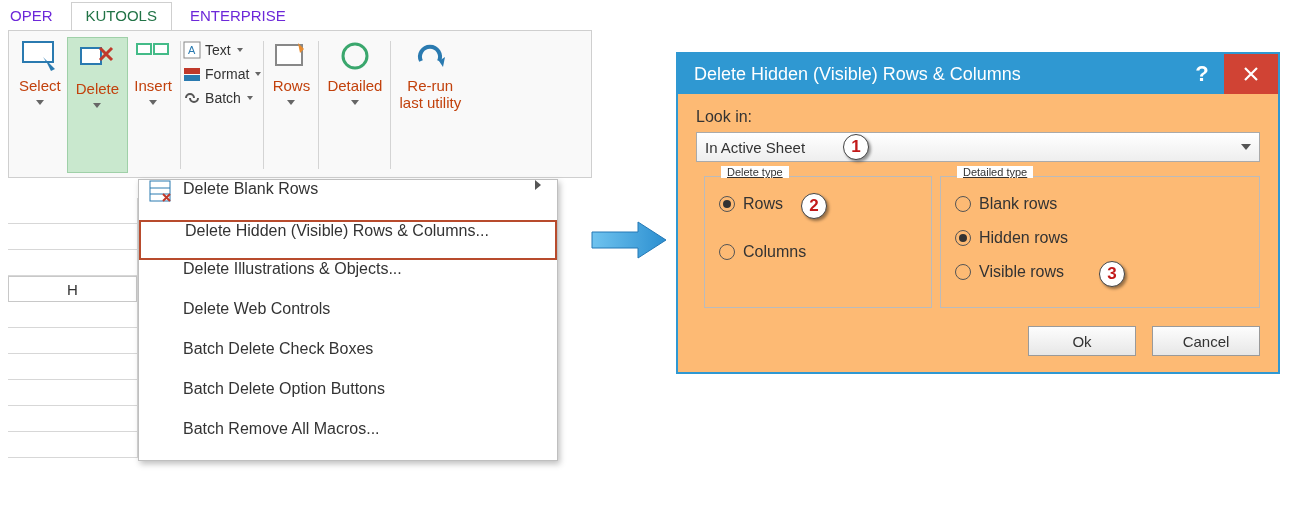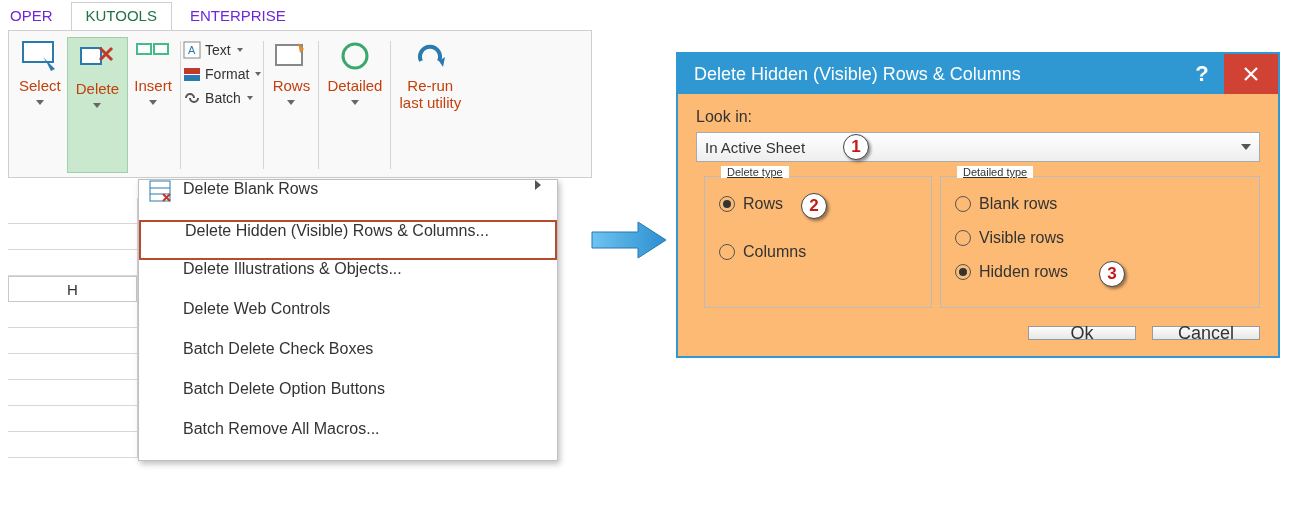--- a/index.html
+++ b/index.html
@@ -52,21 +52,21 @@
     .combo .cdn { border-top:6px solid #555; border-left:5px solid transparent; border-right:5px solid transparent; width:0;height:0;}
     .groupboxes { display:flex; gap:16px; }
     .gbox { border:1px solid #bbb; padding: 10px 14px 18px; position: relative; }
     .gbox.left { width: 228px; }
     .gbox.right { flex:1; }
     .gbox .legend { position:absolute; top:-11px; left:16px; background:#fff; padding:0 6px; font-size:11px;text-decoration:underline; }
     .radio-row { display:flex; align-items:center; gap:8px; height: 34px; font-size:16px; }
     .radio { width:16px; height:16px; border:1.6px solid #555; border-radius:50%; display:flex; align-items:center; justify-content:center; }
     .radio.sel::after { content:""; width:8px; height:8px; background:#333; border-radius:50%; }
     .buttons { display:flex; gap:16px; justify-content:flex-end; margin-top: 18px; }
-    .btn { width:108px; height:14px; border:1px solid #9a9a9a; background:linear-gradient(#fdfdfd,#e7e7e7); display:flex; align-items:center; justify-content:center; font-size:18px; cursor:pointer; }
+    .btn { width:108px; height:30px; border:1px solid #9a9a9a; background:linear-gradient(#fdfdfd,#e7e7e7); display:flex; align-items:center; justify-content:center; font-size:15px; cursor:pointer; }
 
     
     .badge { width:26px; height:26px; border-radius:50%; background:#fff; border:1px solid #444; display:flex; align-items:center; justify-content:center; font-weight:bold; color:#c21919; font-size:17px; box-shadow: 2px 2px 3px rgba(0,0,0,.4); position:absolute; }
   </style>
 </head>
 <body>
 
 <div class="left">
   <div class="tabs">
     <div class="tab partial">OPER</div>
@@ -246,26 +246,26 @@
         <div class="badge" style="left:96px; top:16px;">2</div>
       </div>
 
       <div class="gbox right" style="position:relative">
         <div class="legend">Detailed type</div>
         <div class="radio-row">
           <div class="radio"></div>
           <span>Blank rows</span>
         </div>
         <div class="radio-row">
+          <div class="radio sel"></div>
+          <span>Hidden rows</span>
+        </div>
+        <div class="radio-row">
           <div class="radio"></div>
           <span>Visible rows</span>
-        </div>
-        <div class="radio-row">
-          <div class="radio sel"></div>
-          <span>Hidden rows</span>
         </div>
         <div class="badge" style="left:158px; top:84px;">3</div>
       </div>
     </div>
 
     <div class="buttons">
       <div class="btn">Ok</div>
       <div class="btn">Cancel</div>
     </div>
   </div>

